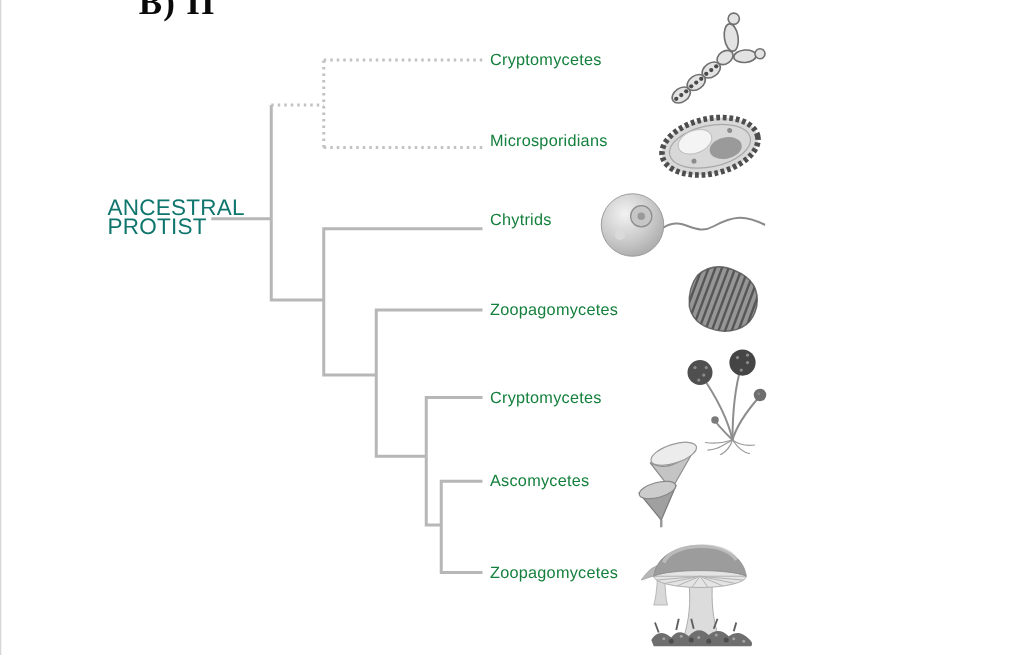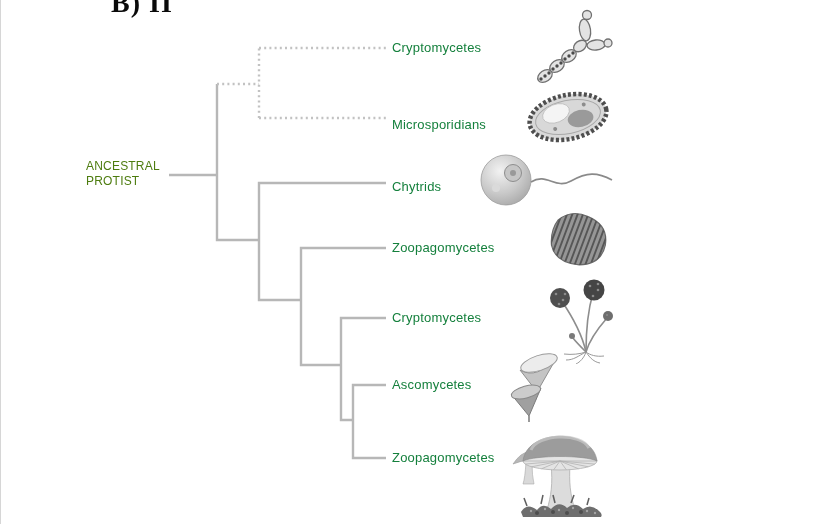--- a/index.html
+++ b/index.html
@@ -14,21 +14,21 @@
     font-family:"Liberation Sans", sans-serif;
   }
   .heading{
     position:absolute;left:110px;top:-13px;
     font-family:"Liberation Serif", serif;
     font-weight:700;font-size:28px;color:#0a0a0a;
     letter-spacing:1px;
   }
   .root-label{
     position:absolute;left:85px;top:159px;
-    font-size:12px;line-height:15px;color:#4d7c0f;
+    font-size:18px;line-height:15px;color:#0f766e;
     white-space:pre-line;letter-spacing:0.2px;
   }
   .taxon-label{
     position:absolute;left:391px;height:18px;line-height:18px;
     font-size:13px;color:#15803d;letter-spacing:0.2px;
   }
   svg{position:absolute;display:block;}
   #tree-svg{left:0;top:0;}
 </style>
 </head>
@@ -52,22 +52,22 @@
       <path d="M258 118 V48"></path>
       <path d="M258 48 H385"></path>
       <path d="M258 118 H385"></path>
     </g>
   </svg>
 
   <div class="root-label">ANCESTRAL
 PROTIST</div>
 
   <div class="taxon-label" style="top:39px">Cryptomycetes</div>
-  <div class="taxon-label" style="top:116px">Microsporidians</div>
-  <div class="taxon-label" style="top:178px">Chytrids</div>
+  <div class="taxon-label" style="top:104px">Microsporidians</div>
+  <div class="taxon-label" style="top:167px">Chytrids</div>
   <div class="taxon-label" style="top:239px">Zoopagomycetes</div>
   <div class="taxon-label" style="top:309px">Cryptomycetes</div>
   <div class="taxon-label" style="top:376px">Ascomycetes</div>
   <div class="taxon-label" style="top:449px">Zoopagomycetes</div>
 
   <svg style="left:532px;top:6px" width="80" height="85" viewBox="0 0 80 85">
     <g stroke="#707070" stroke-width="1.3" fill="#e3e3e3">
       <ellipse cx="12" cy="70" rx="8" ry="5.5" transform="rotate(-35 12 70)"></ellipse>
       <ellipse cx="24" cy="60" rx="8" ry="5.5" transform="rotate(-35 24 60)"></ellipse>
       <ellipse cx="36" cy="50" rx="8" ry="5.5" transform="rotate(-35 36 50)"></ellipse>

